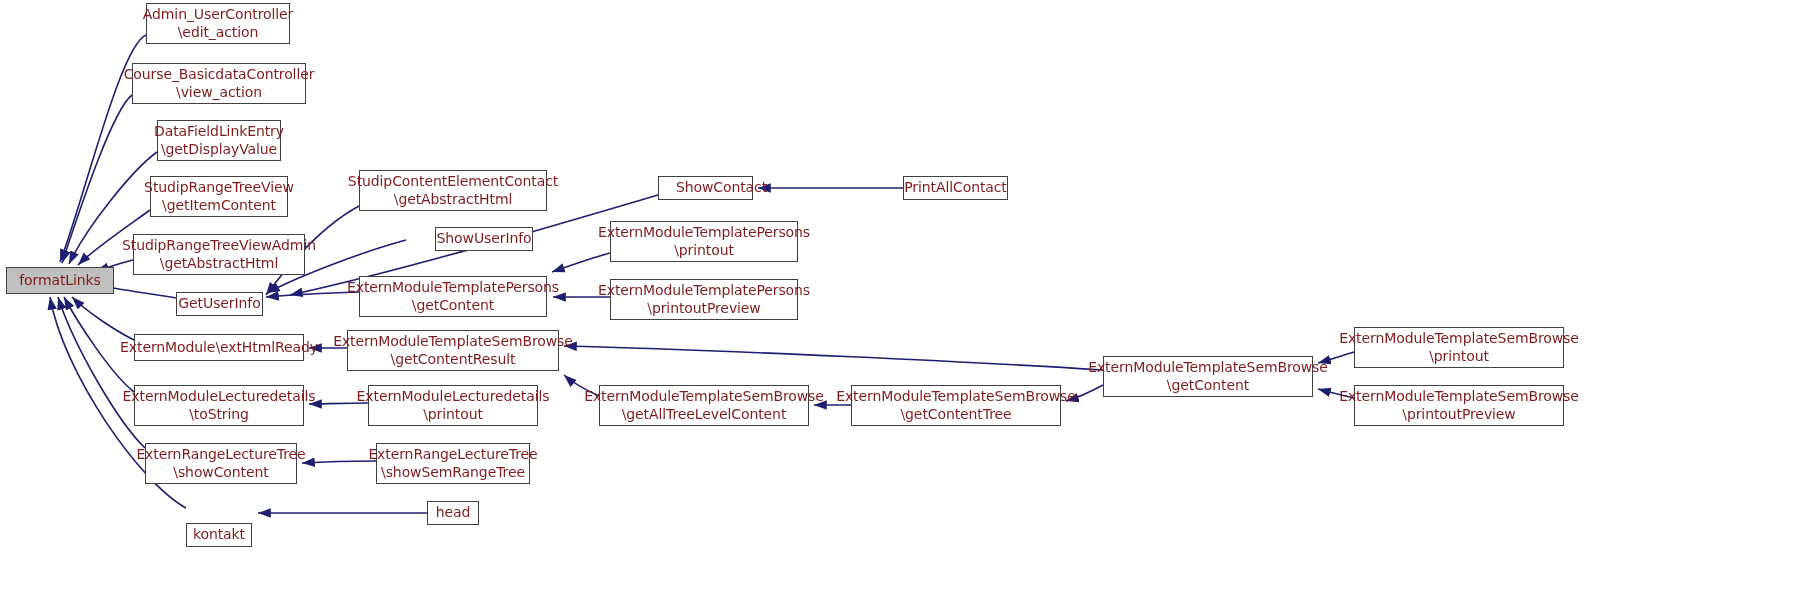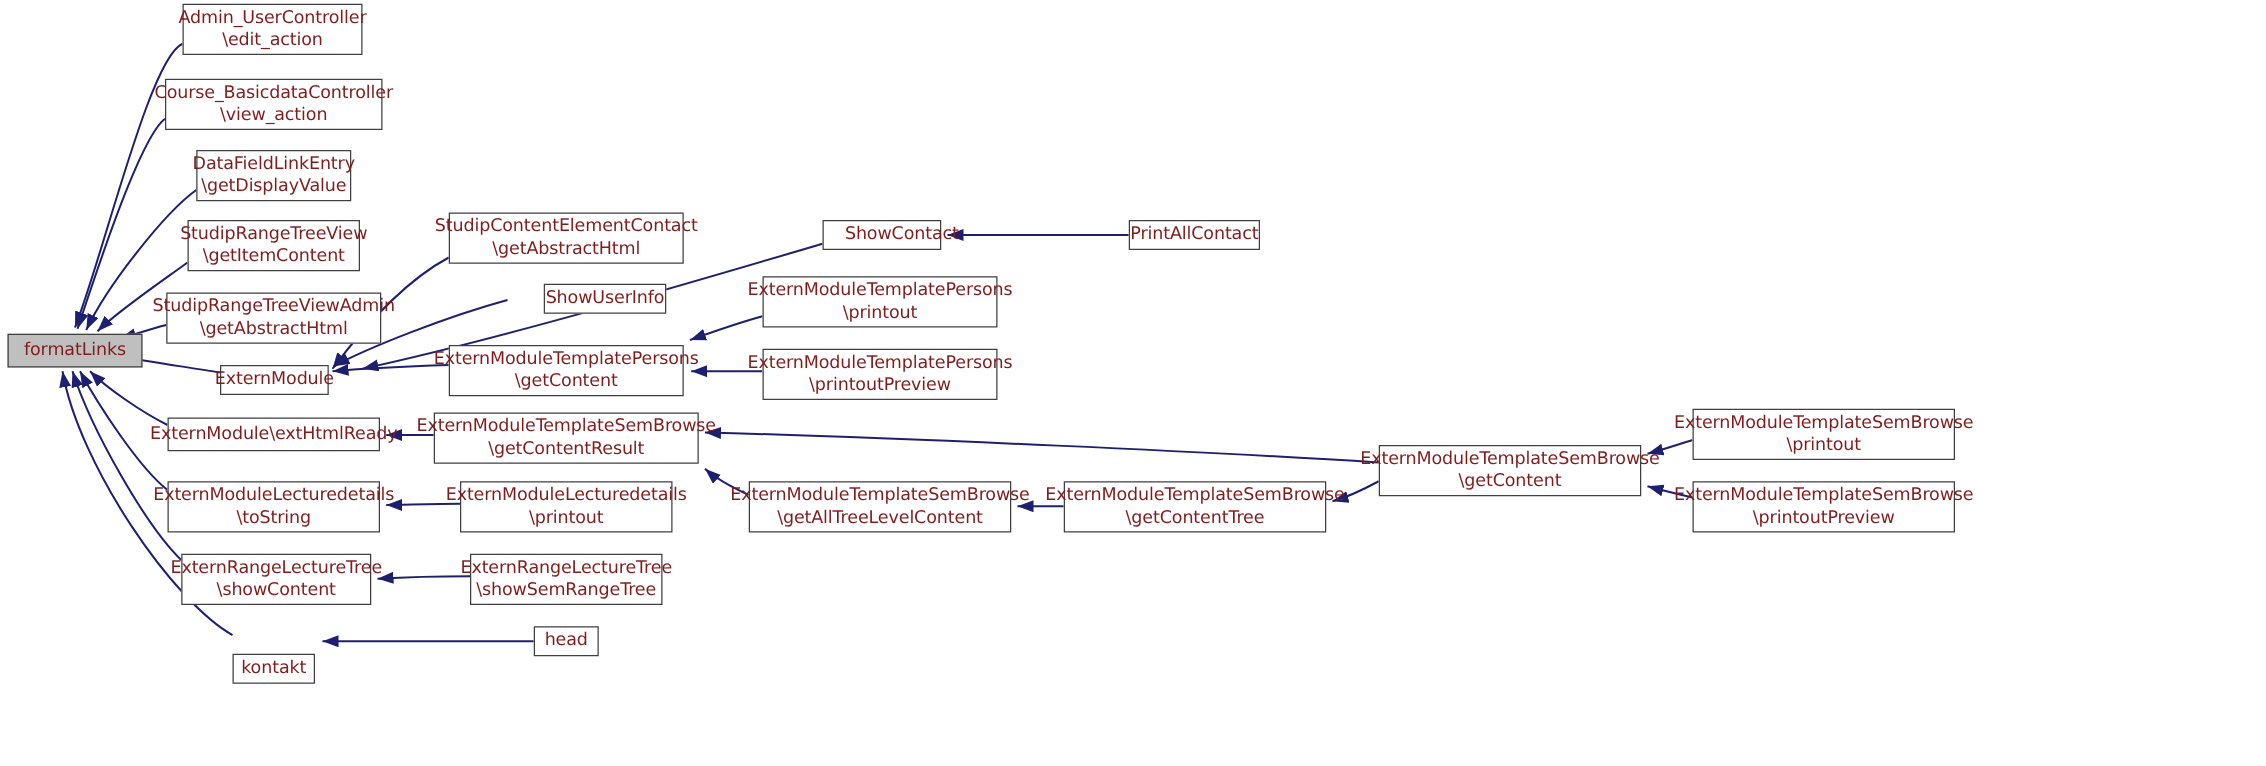--- a/index.html
+++ b/index.html
@@ -91,21 +91,21 @@
       <div class="node" style="left: 146px; top: 3px; width: 144px; height: 41px;"><span>Admin_UserController
 \edit_action</span></div>
       <div class="node" style="left: 132px; top: 63px; width: 174px; height: 41px;"><span>Course_BasicdataController
 \view_action</span></div>
       <div class="node" style="left: 157px; top: 120px; width: 124px; height: 41px;"><span>DataFieldLinkEntry
 \getDisplayValue</span></div>
       <div class="node" style="left: 150px; top: 176px; width: 138px; height: 41px;"><span>StudipRangeTreeView
 \getItemContent</span></div>
       <div class="node" style="left: 133px; top: 234px; width: 172px; height: 41px;"><span>StudipRangeTreeViewAdmin
 \getAbstractHtml</span></div>
-      <div class="node" style="left: 176px; top: 292px; width: 87px; height: 24px;"><span>ExternModule</span></div>
+      <div class="node" style="left: 176px; top: 292px; width: 87px; height: 24px;"><span>GetUserInfo</span></div>
       <div class="node" style="left: 134px; top: 334px; width: 170px; height: 27px;"><span>ExternModule\extHtmlReady</span></div>
       <div class="node" style="left: 134px; top: 385px; width: 170px; height: 41px;"><span>ExternModuleLecturedetails
 \toString</span></div>
       <div class="node" style="left: 145px; top: 443px; width: 152px; height: 41px;"><span>ExternRangeLectureTree
 \showContent</span></div>
       <div class="node" style="left: 186px; top: 523px; width: 66px; height: 24px;"><span>kontakt</span></div>
       <div class="node" style="left: 359px; top: 170px; width: 188px; height: 41px;"><span>StudipContentElementContact
 \getAbstractHtml</span></div>
       <div class="node" style="left: 406px; top: 227px; width: 98px; height: 24px; margin-left: 29px;"><span>ShowUserInfo</span></div>
       <div class="node" style="left: 359px; top: 276px; width: 188px; height: 41px;"><span>ExternModuleTemplatePersons

